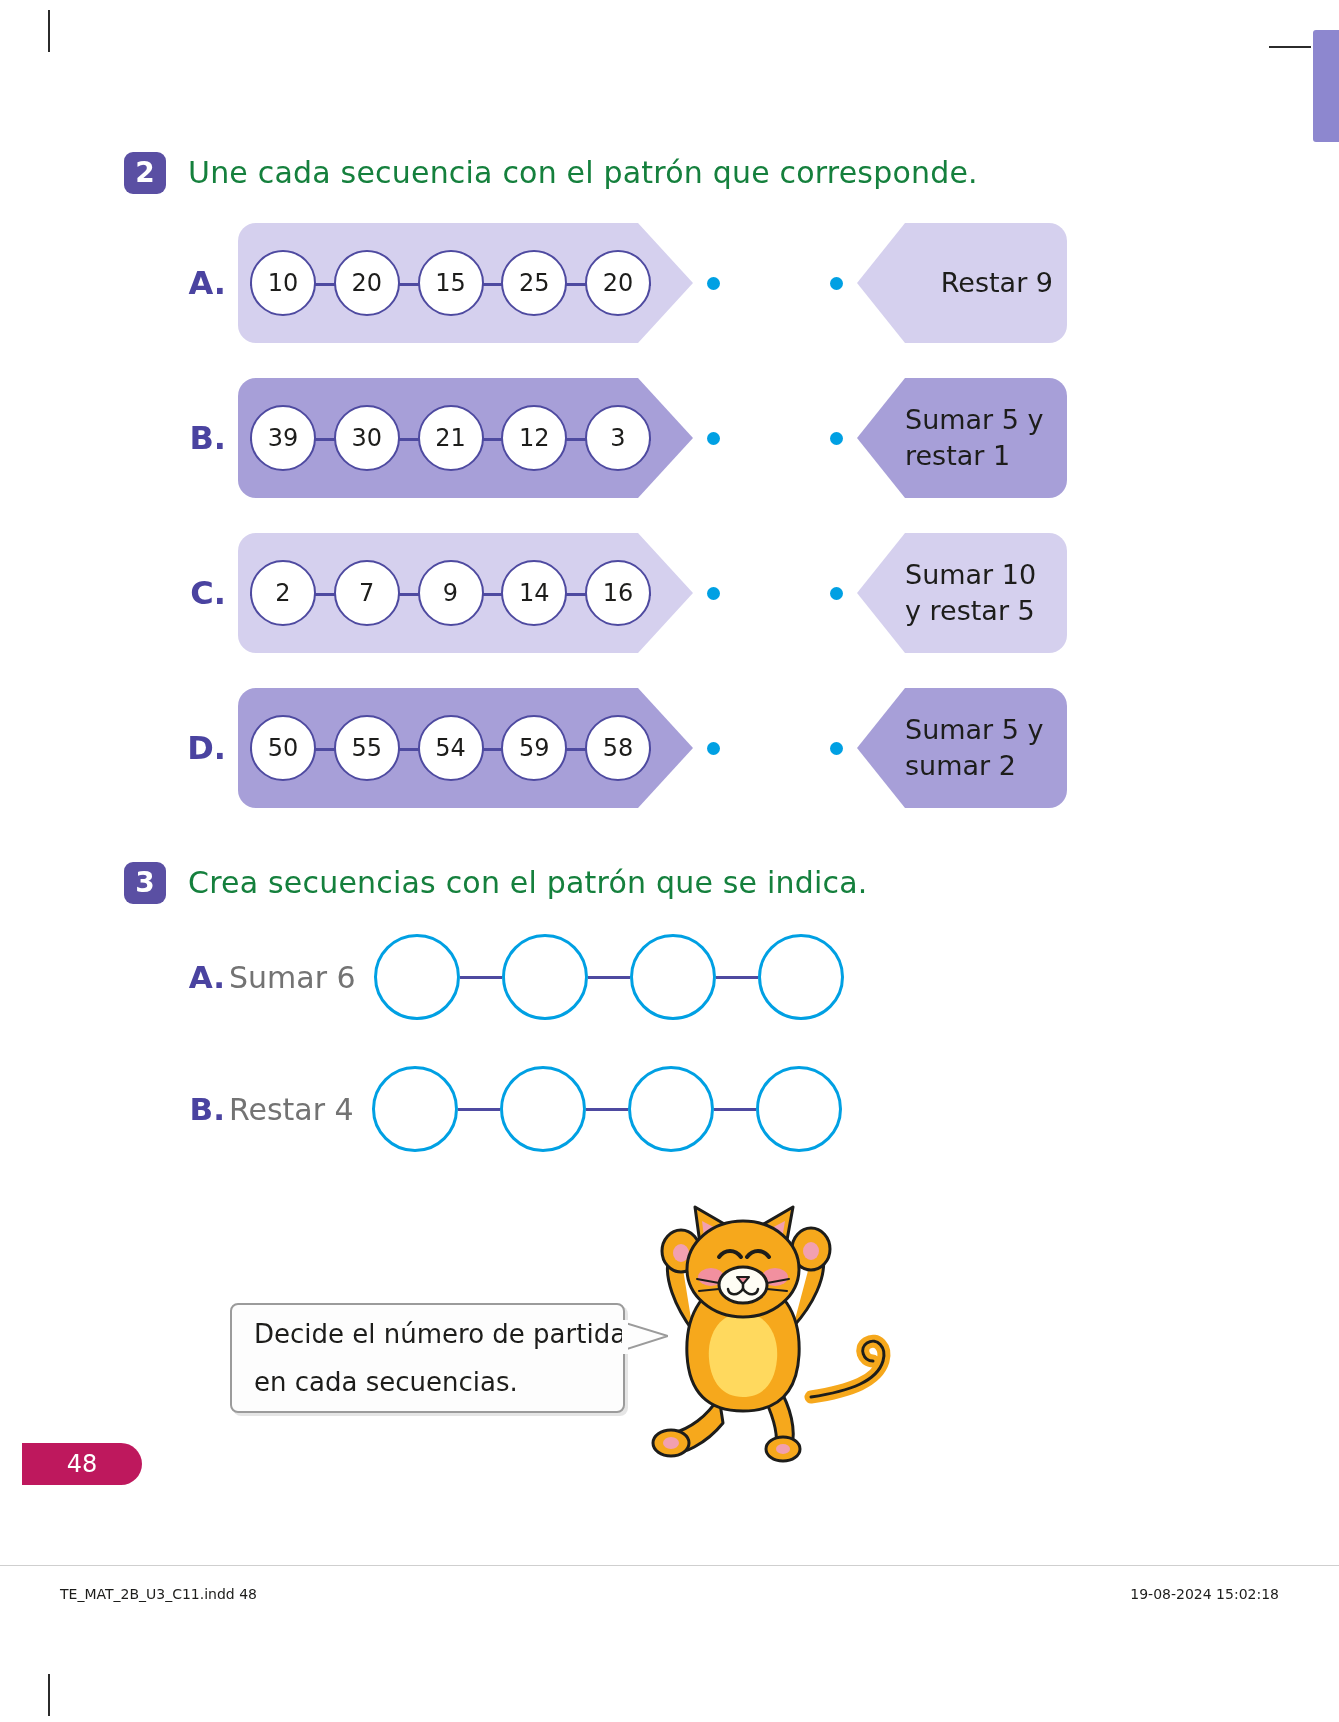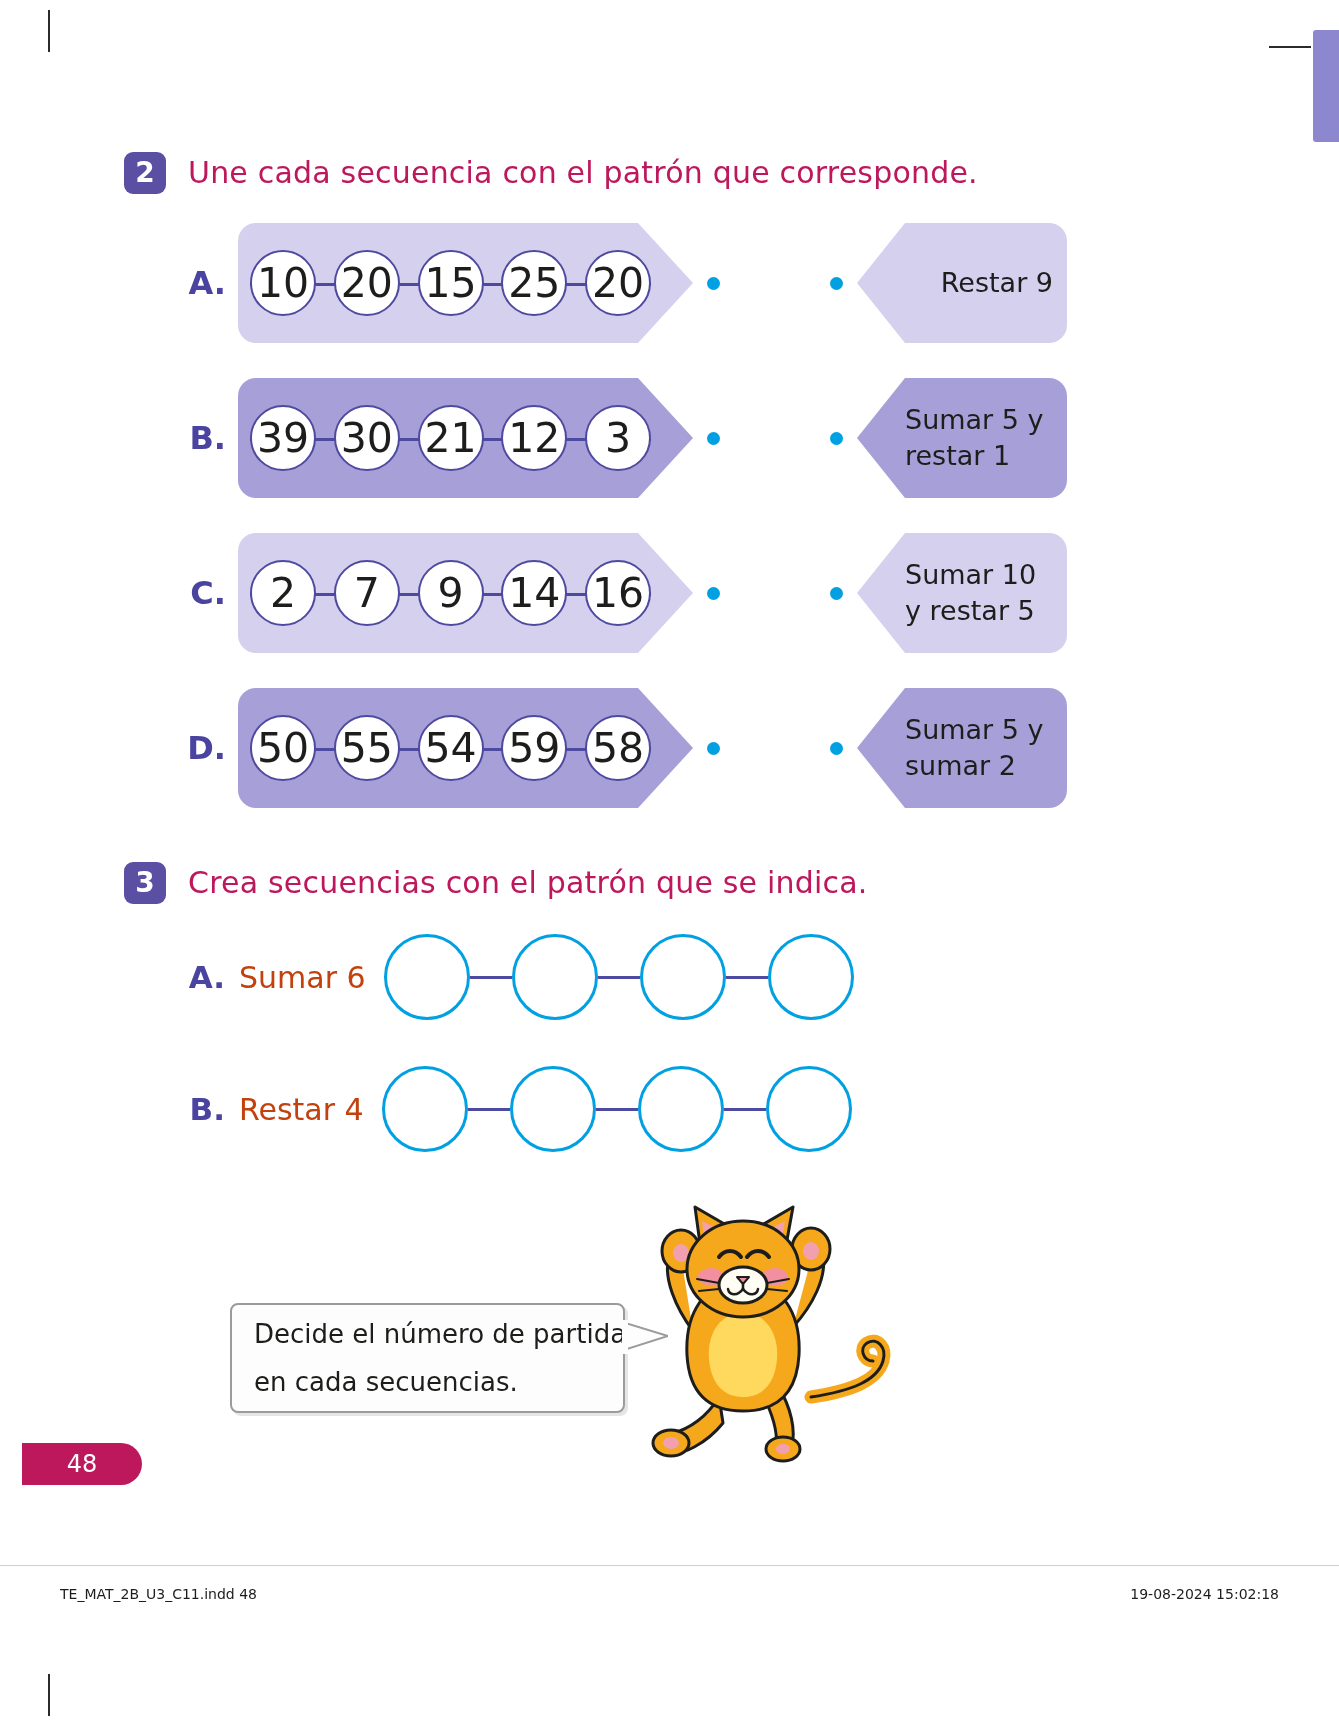--- a/index.html
+++ b/index.html
@@ -18,41 +18,41 @@
   .edge-tab{position:absolute;right:0;top:30px;width:26px;height:112px;background:#8d87cf;border-radius:3px 0 0 3px;}
 
   
   .ex{position:absolute;display:flex;align-items:flex-start;}
   .ex-num{
     width:42px;height:42px;border-radius:9px;background:#5a4fa3;color:#fff;
     display:flex;align-items:center;justify-content:center;
     font-size:28px;font-weight:700;line-height:1;flex:none;
   }
   .ex-text{
-    margin-left:22px;font-size:30px;color:#be185d;letter-spacing:.2px;
+    margin-left:22px;font-size:30px;color:#15803d;letter-spacing:.2px;
     line-height:42px;white-space:nowrap;
   }
 
   
   .seq-row{position:absolute;display:flex;align-items:center;}
   .seq-letter{
     width:46px;text-align:right;margin-right:12px;
     font-size:32px;font-weight:700;color:#4a43a0;flex:none;
   }
   .seq-shape{position:relative;width:455px;height:120px;flex:none;}
   .seq-shape svg{display:block;width:100%;height:100%;}
   .seq-nodes{
     position:absolute;left:12px;right:42px;top:0;bottom:0;
     display:flex;align-items:center;justify-content:space-between;
   }
   .node{
     width:66px;height:66px;border-radius:50%;
     background:#ffffff;border:2.5px solid #4e4aa0;
     display:flex;align-items:center;justify-content:center;
-    font-size:41px;color:#1d1d1b;box-sizing:border-box;position:relative;z-index:2;
+    font-size:24px;color:#1d1d1b;box-sizing:border-box;position:relative;z-index:2;
   }
   .seq-link{
     position:absolute;top:50%;height:3px;background:#4e4aa0;z-index:1;
   }
   .dot{
     width:13px;height:13px;border-radius:50%;background:#00a0e3;flex:none;
   }
   .dot-left{margin-left:14px;}
   .dot-right{margin-right:14px;}
 
@@ -66,21 +66,21 @@
     font-size:27px;color:#1d1d1b;line-height:36px;
   }
   .pat-label.one-line{align-items:flex-end;}
 
   
   .blank-row{position:absolute;display:flex;align-items:center;}
   .blank-letter{
     width:40px;text-align:right;font-size:31px;font-weight:700;color:#4a43a0;flex:none;
   }
   .blank-text{
-    margin-left:14px;font-size:30px;color:#c2410c;white-space:nowrap;flex:none;
+    margin-left:4px;font-size:30px;color:#737373;white-space:nowrap;flex:none;
   }
   .blank-chain{position:relative;margin-left:18px;display:flex;align-items:center;}
   .blank-circle{
     width:86px;height:86px;border-radius:50%;
     border:3px solid #00a0e3;background:#fff;box-sizing:border-box;
     position:relative;z-index:2;
   }
   .blank-conn{width:42px;height:3px;background:#4e4aa0;position:relative;z-index:1;}
 
   

